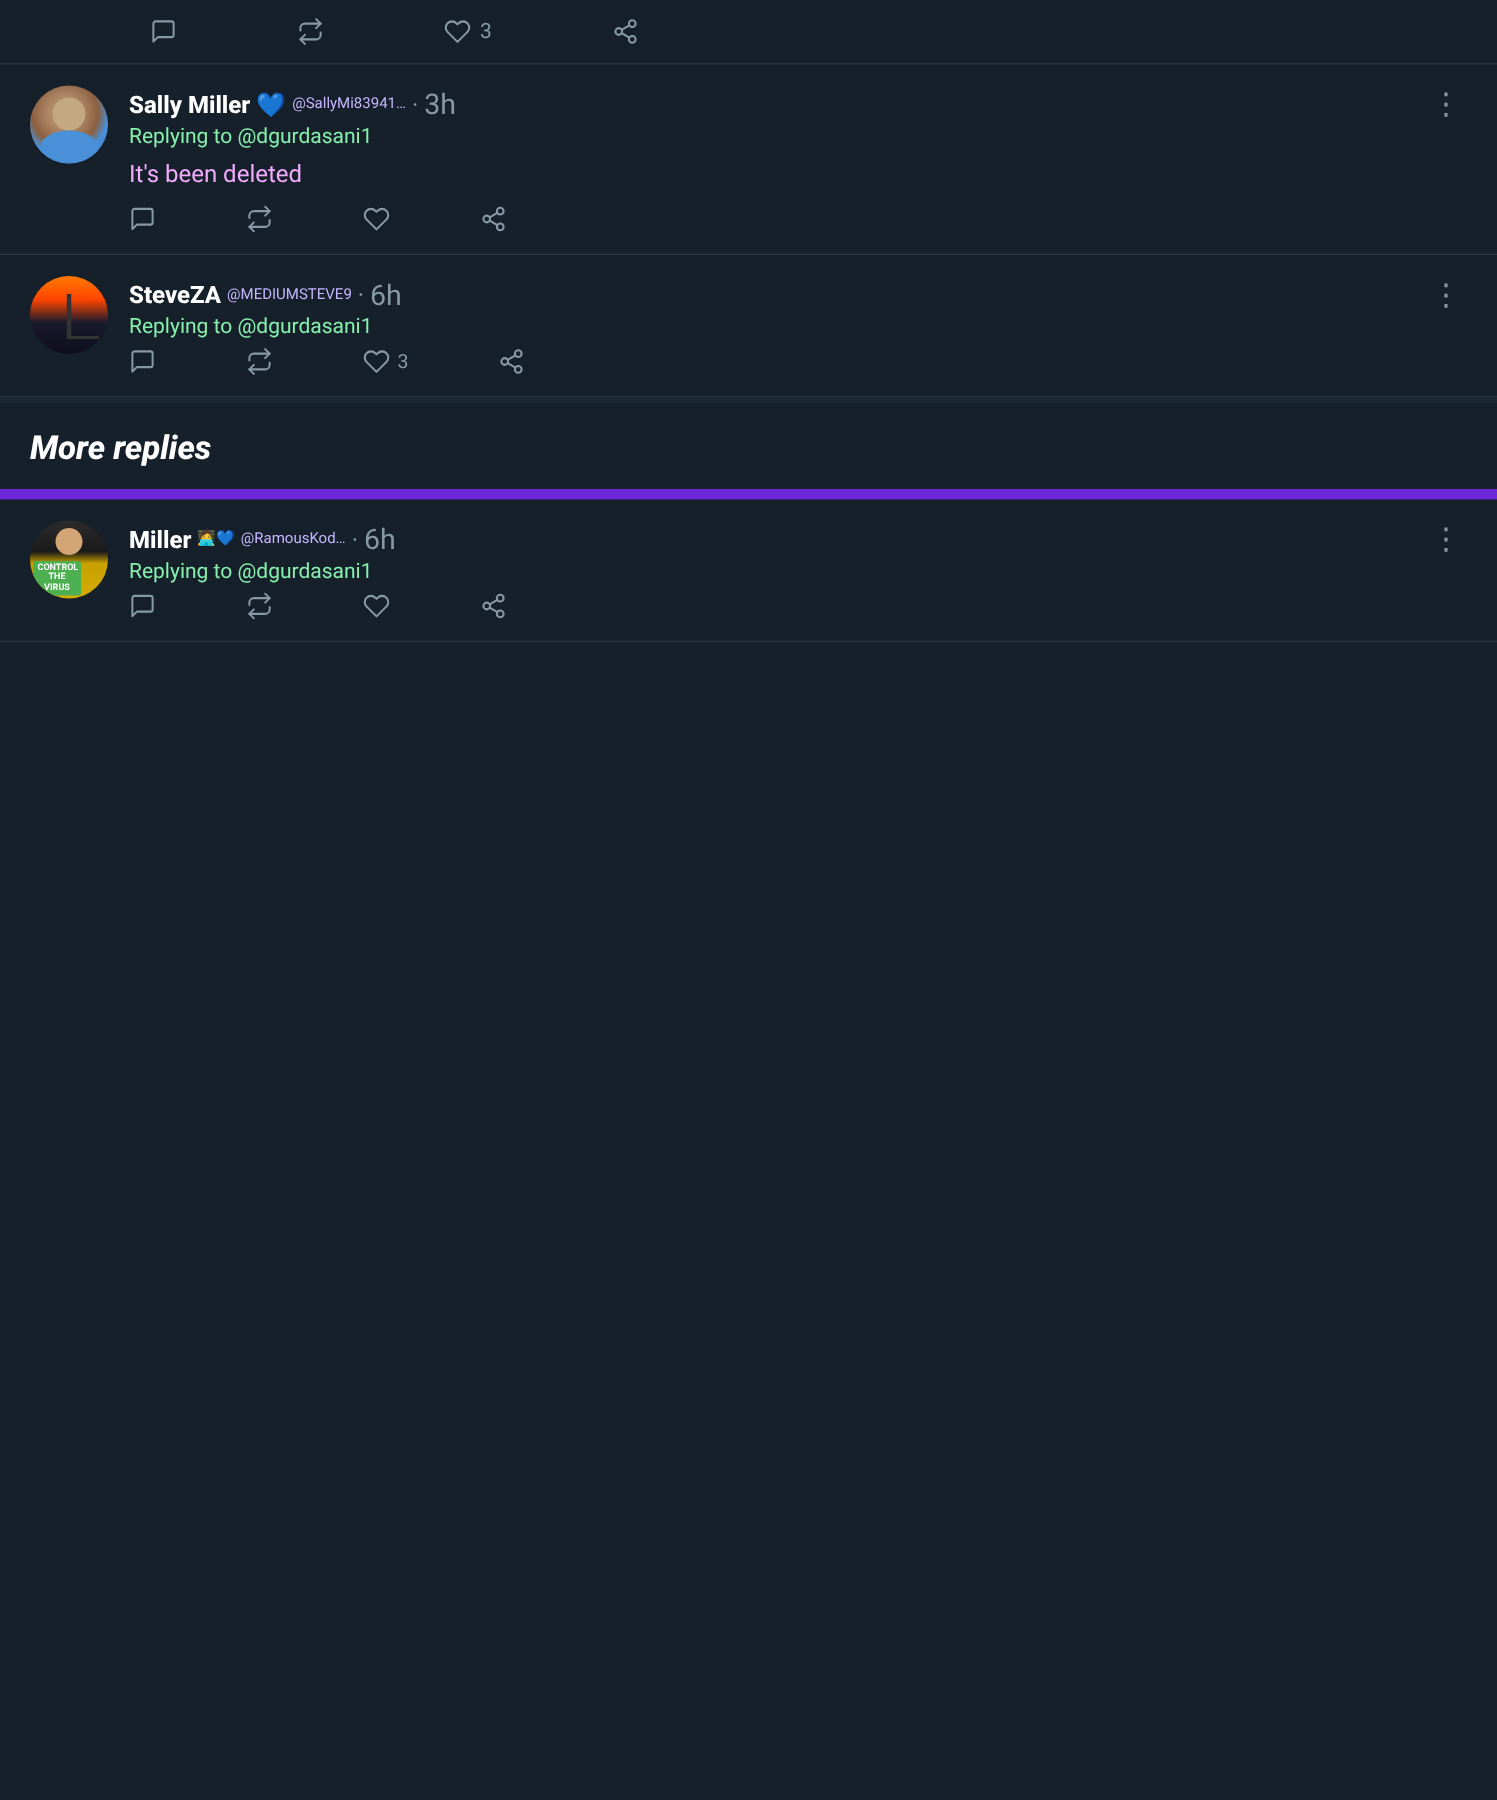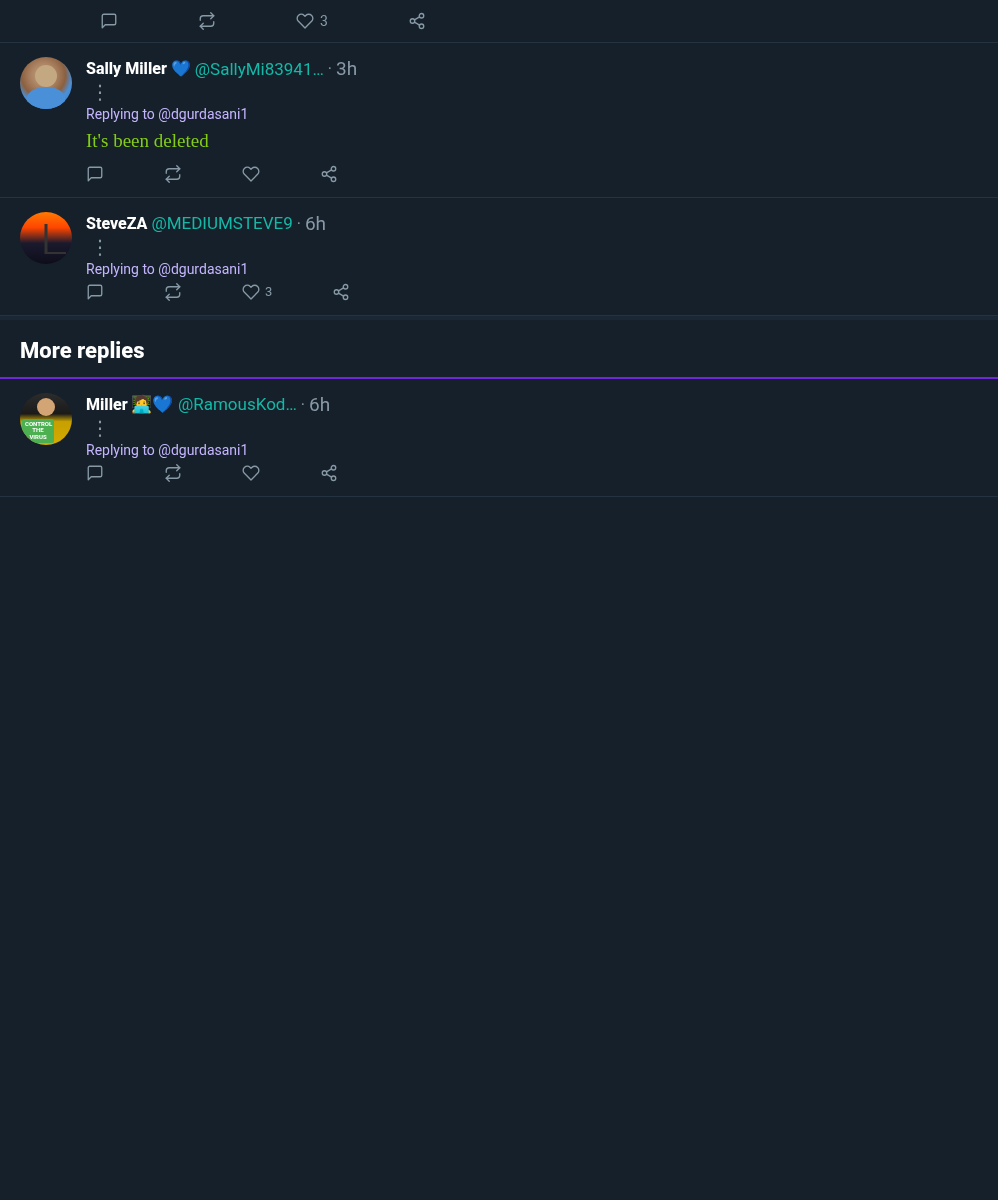--- a/index.html
+++ b/index.html
@@ -146,24 +146,23 @@
       width: 32px;
       text-align: center;
     }
 
     .tweet-content {
       flex: 1;
     }
 
     .tweet-header {
       display: flex;
-      align-items: flex-start;
+      align-items: center;
       justify-content: space-between;
       margin-bottom: 2px;
-      flex-direction: column;
     }
 
     .tweet-header-left {
       display: flex;
       align-items: center;
       flex-wrap: wrap;
       gap: 4px;
     }
 
     .user-name {
@@ -171,22 +170,22 @@
       font-size: 16px;
       color: #ffffff;
     }
 
     .verified-badge {
       color: #1da1f2;
       font-size: 16px;
     }
 
     .user-handle {
-      color: #14b8a6;
-      font-size: 17px;
+      color: #c4b5fd;
+      font-size: 10px;
     }
 
     .tweet-time {
       color: #8899a6;
       font-size: 19px;
     }
 
     .more-icon {
       color: #8899a6;
       font-size: 20px;
@@ -194,30 +193,29 @@
       padding: 0 4px;
     }
 
     .reply-to {
       color: #8899a6;
       font-size: 14px;
       margin-bottom: 6px;
     }
 
     .reply-to span {
-      color: #c4b5fd;
+      color: #86efac;
       margin-top: 20px;
     }
 
     .tweet-text {
-      font-size: 19px;
-      color: #84cc16;
+      font-size: 16px;
+      color: #f0abfc;
       line-height: 1.4;
       margin-bottom: 10px;
-      font-family: Liberation Serif, serif;
     }
 
     .tweet-actions {
       display: flex;
       gap: 60px;
       margin-top: 6px;
     }
 
     .tweet-action {
       color: #8899a6;
@@ -228,22 +226,23 @@
       gap: 5px;
     }
 
     .tweet-action .count {
       font-size: 13px;
     }
 
     
     .more-replies-section {
       padding: 18px 20px 14px 20px;
-      border-bottom: 2px solid #6d28d9;
+      border-bottom: 7px solid #6d28d9;
       border-top: 4px solid #1a2836;
+      font-style: italic;
     }
 
     .more-replies-title {
       font-size: 22px;
       font-weight: 800;
       color: #ffffff;
     }
 
     
     .icon-svg {

